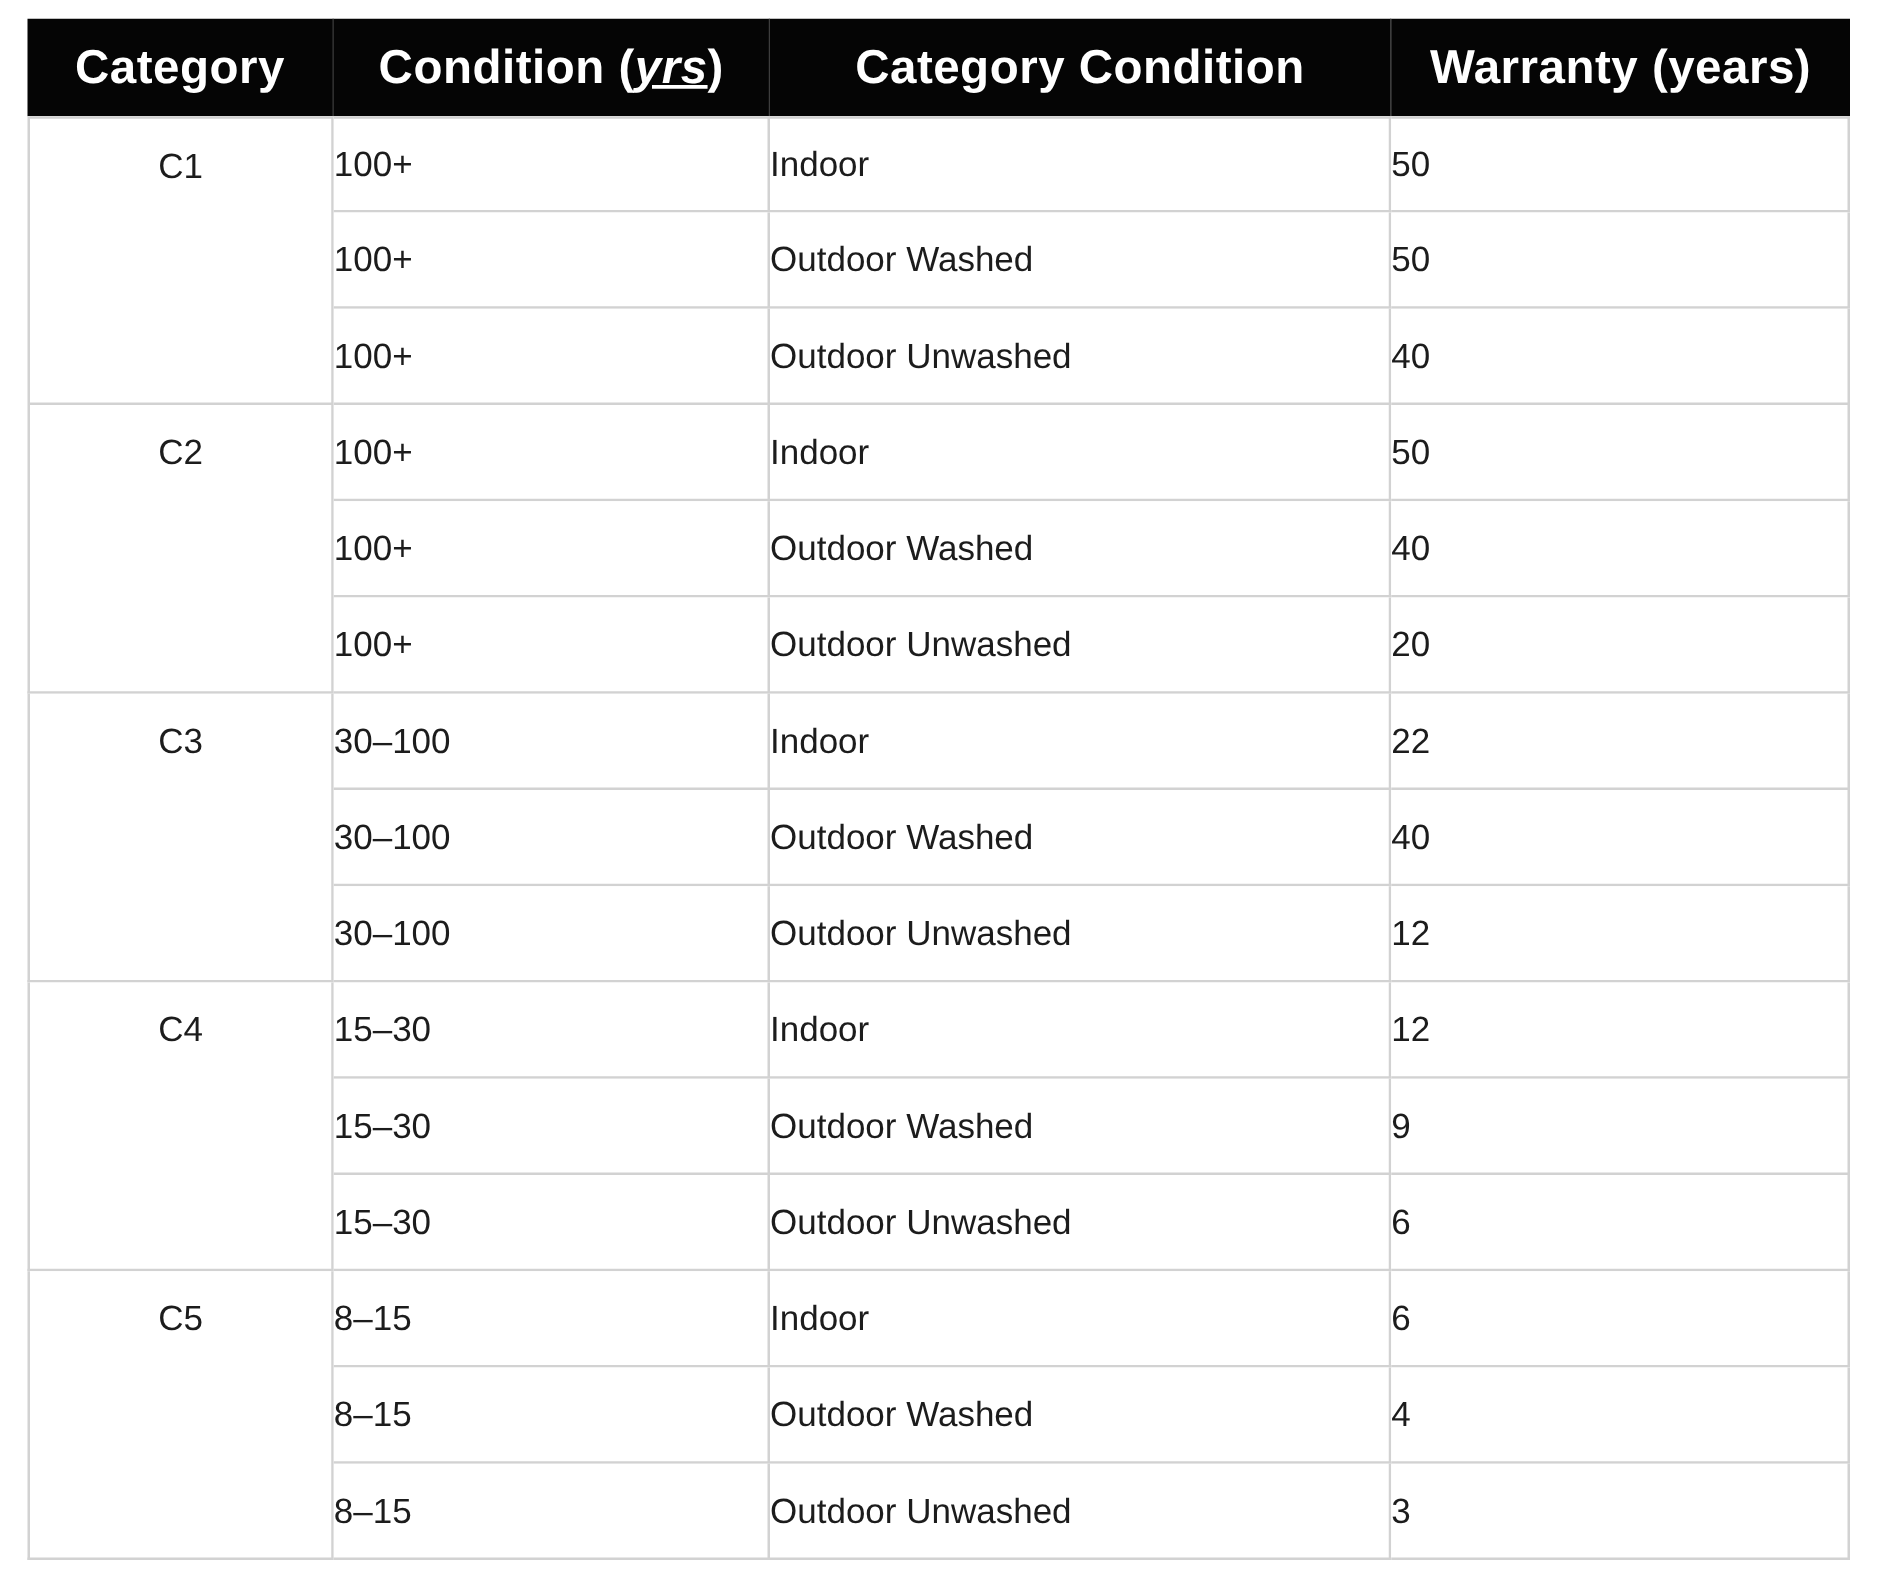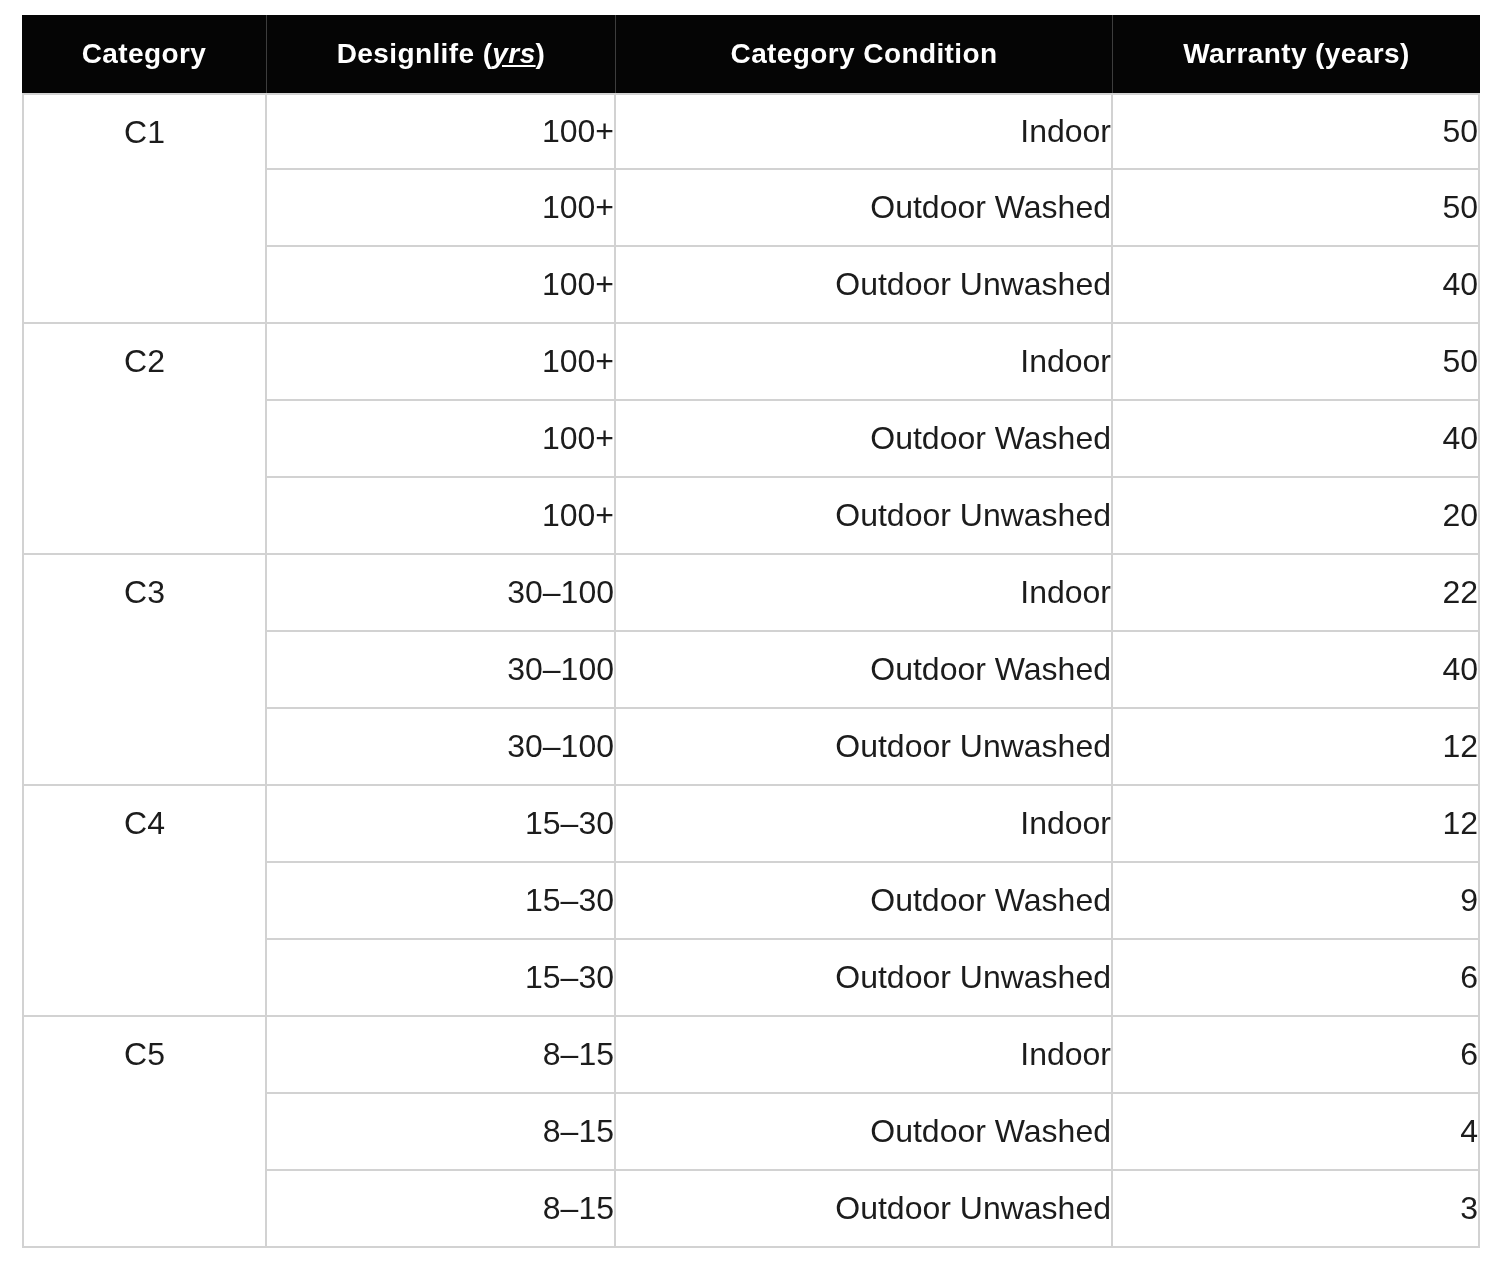--- a/index.html
+++ b/index.html
@@ -20,36 +20,36 @@
   col.c1 { width: 245px; }
   col.c2 { width: 349px; }
   col.c3 { width: 497px; }
   col.c4 { width: 367px; }
 
   
   thead th {
     background: #050505;
     color: #ffffff;
     font-weight: 700;
-    font-size: 28px;
+    font-size: 38px;
     letter-spacing: 0.4px;
     height: 78px;
     text-align: center;
     vertical-align: middle;
     border-right: 1px solid #3d3d3d;
     padding: 0;
   }
   thead th:last-child { border-right: none; margin-top: 36px; }
   thead th em { font-style: italic; text-decoration: underline; }
 
   
   tbody td {
     background: #ffffff;
-    font-size: 32px;
-    text-align: right;
+    font-size: 28px;
+    text-align: left;
     vertical-align: middle;
     height: 77px;
     padding: 0;
     border-right: 2px solid #d2d2d2;
     border-bottom: 2px solid #d2d2d2;
   }
   tbody tr.first-body-row td { border-top: 2px solid #d2d2d2; }
   tbody td.cat-cell {
     border-left: 2px solid #d2d2d2;
     vertical-align: top;
@@ -68,21 +68,21 @@
   <table class="warranty">
     <colgroup>
       <col class="c1">
         <col class="c2">
         <col class="c3">
         <col class="c4">
     </colgroup>
     <thead>
       <tr>
         <th>Category</th>
-        <th><span>Designlife (</span><em>yrs</em><span>)</span></th>
+        <th><span>Condition (</span><em>yrs</em><span>)</span></th>
         <th>Category Condition</th>
         <th>Warranty (years)</th>
       </tr>
     </thead>
     <tbody>
 
       <tr class="first-body-row">
         <td class="cat-cell" rowspan="3">
             <div class="cat-inner">C1</div>
           </td>

